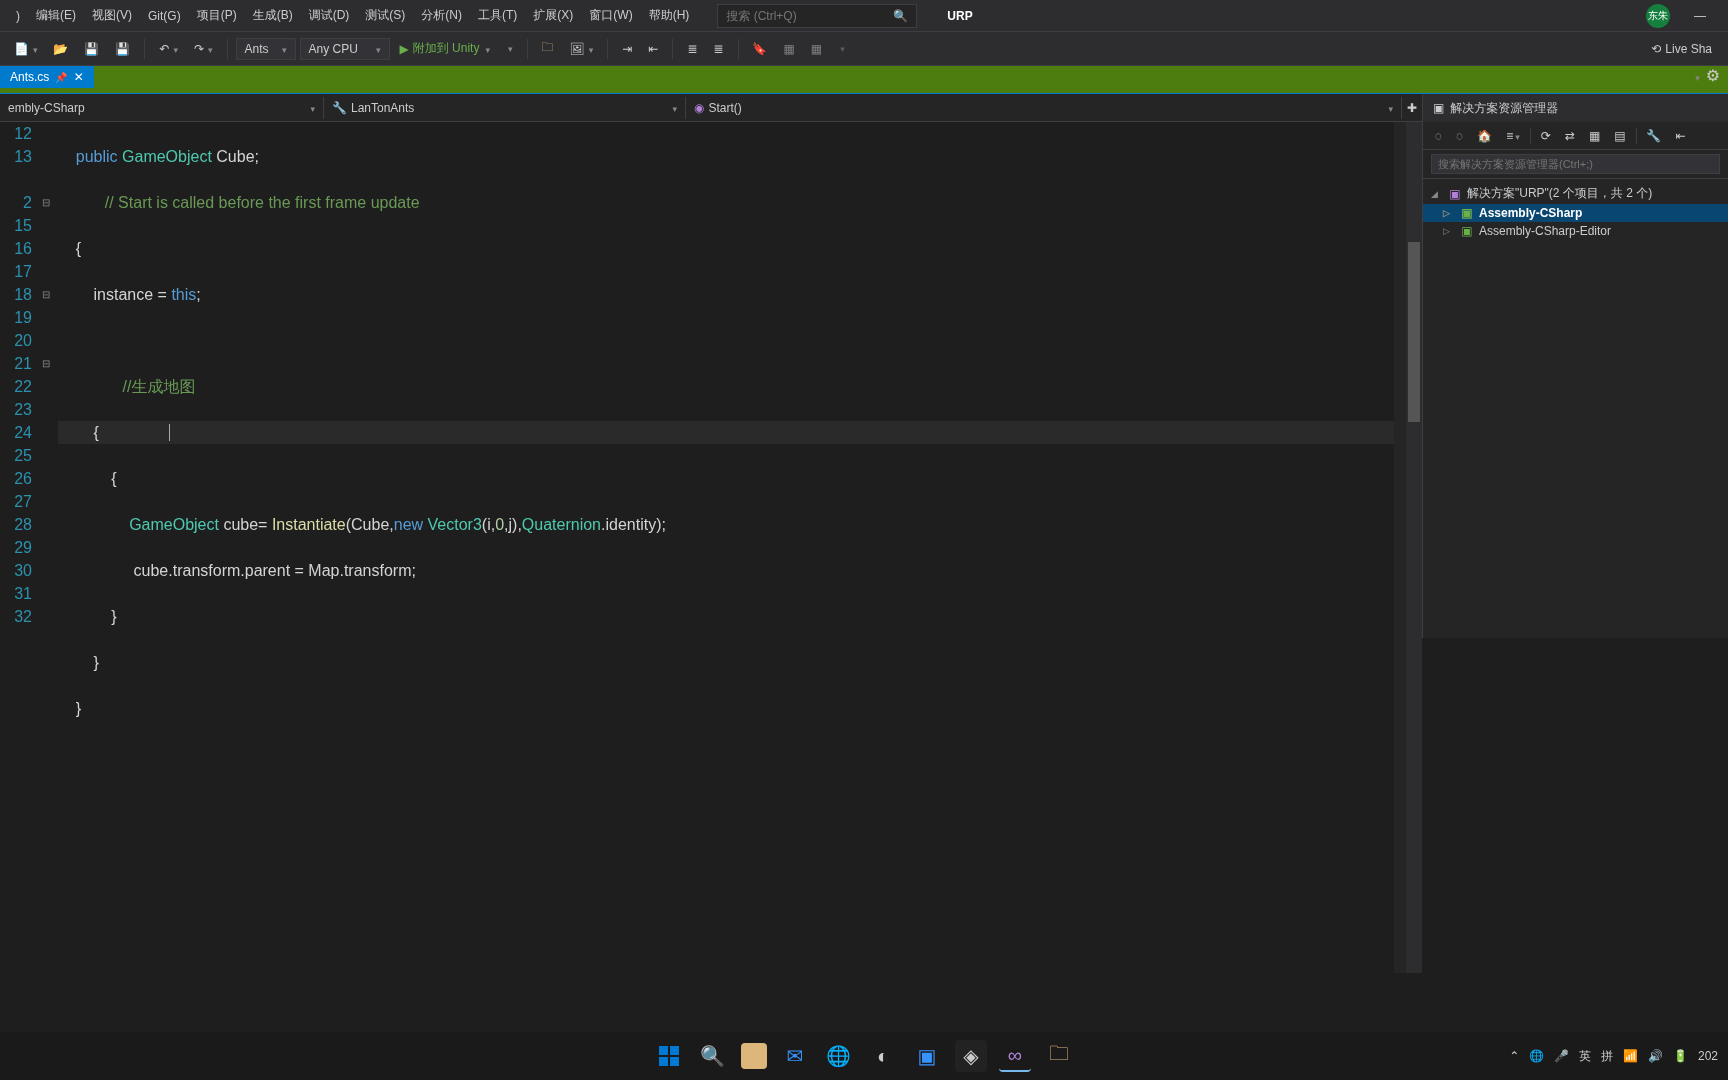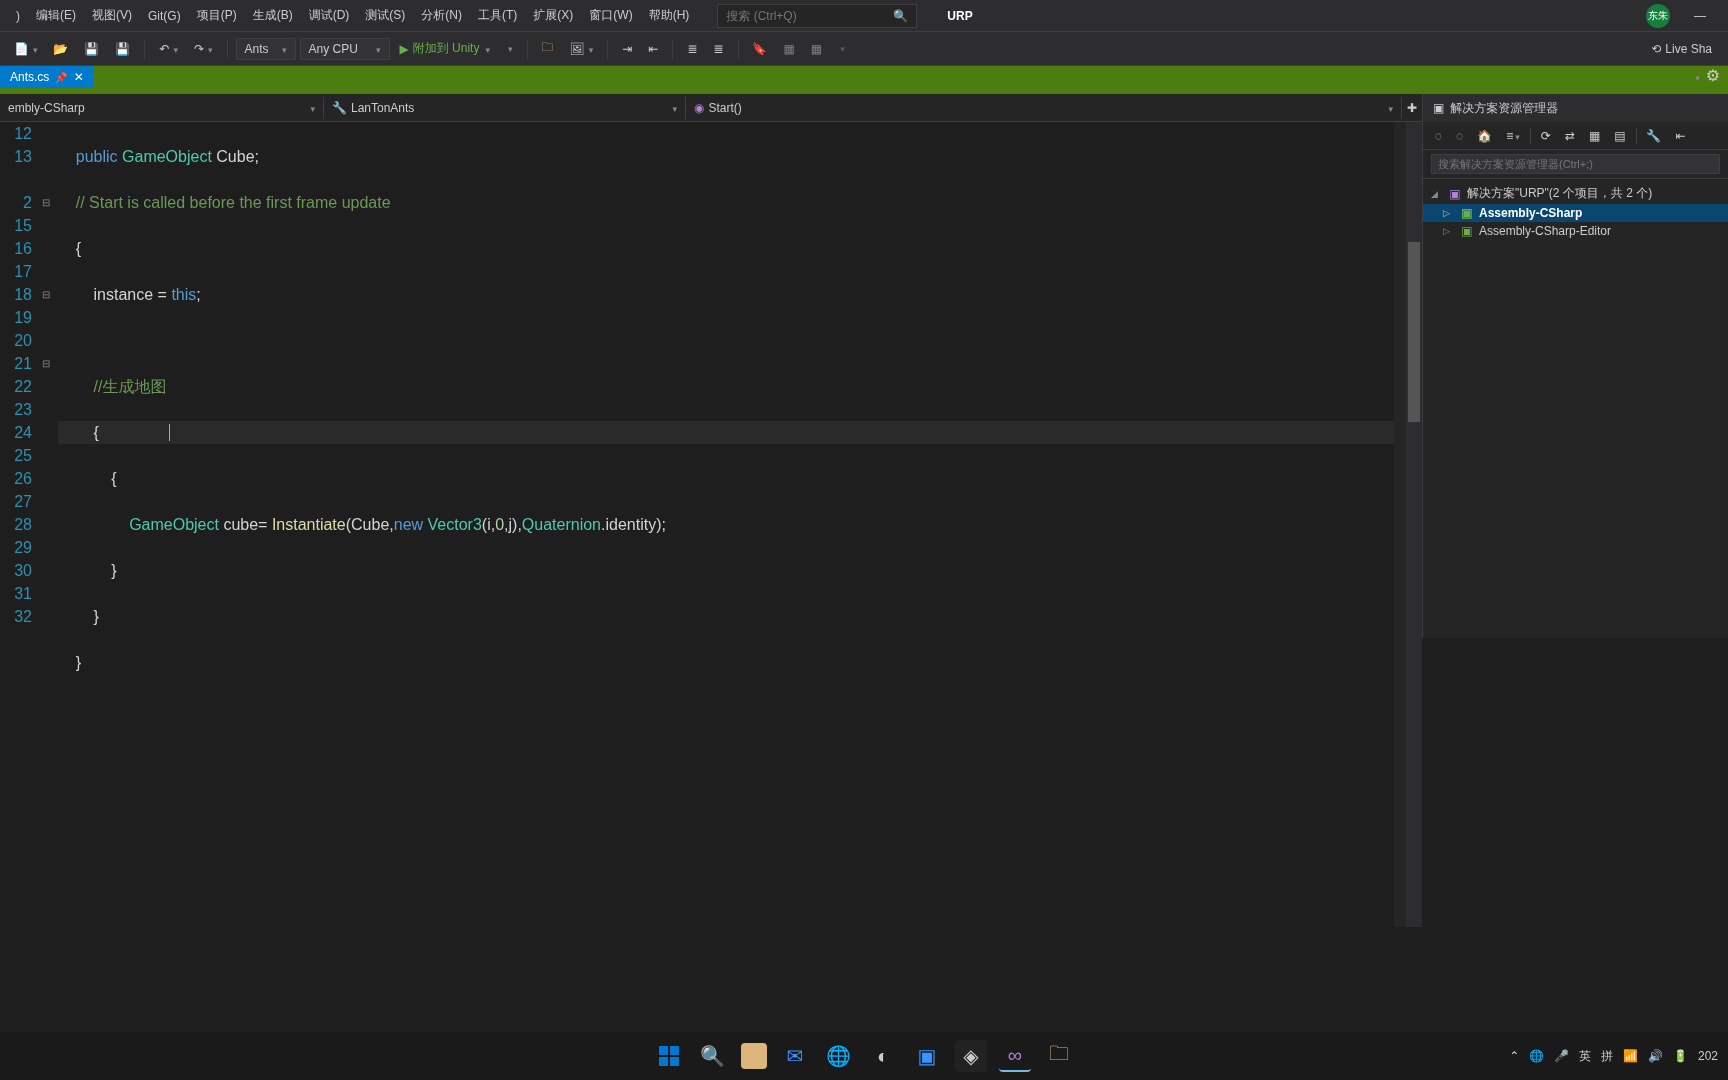--- a/index.html
+++ b/index.html
@@ -45,21 +45,21 @@
 .gutter { width: 40px; text-align: right; padding-right: 8px; color: #2b91af; user-select: none; }
 .fold-col { width: 18px; position: relative; color: #555; }
 .fold-col .fold { position: absolute; left: 2px; font-size: 10px; color: #888; }
 .code { flex: 1; white-space: pre; color: #d4d4d4; position: relative; }
 .code .line { height: 23px; }
 .code .hl-line { background: #2a2a2a; }
 
 
 .kw { color: #569cd6; }
 .type { color: #4ec9b0; }
-.cmt { color: #6a9955; }
+.cmt { color: #6a9955; margin-left: 29px; }
 .num { color: #b5cea8; }
 .fn { color: #dcdcaa; }
 .param { color: #9cdcfe; }
 
 
 .side-panel { width: 306px; background: #252526; border-left: 1px solid #3e3e42; display: flex; flex-direction: column; font-size: 12px; }
 .side-panel .sp-title { height: 28px; background: #2d2d30; padding: 6px 10px; display: flex; align-items: center; gap: 6px; }
 .side-panel .sp-toolbar { height: 28px; display: flex; align-items: center; gap: 6px; padding: 4px 8px; border-bottom: 1px solid #3e3e42; }
 .side-panel .sp-toolbar .tb-btn { padding: 2px 4px; cursor: pointer; }
 .side-panel .sp-search { padding: 4px 8px; border-bottom: 1px solid #3e3e42; }
@@ -222,20 +222,21 @@
         <div class="code">
 <div class="line">    <span class="kw">public</span> <span class="type">GameObject</span> Cube;</div>
 <div class="line">    <span class="cmt">// Start is called before the first frame update</span></div>
 <div class="line">    {</div>
 <div class="line">        instance = <span class="kw">this</span>;</div>
 <div class="line"></div>
 <div class="line">        <span class="cmt">//生成地图</span></div>
 <div class="line hl-line">        {<span style="margin-left:70px;border-left:1px solid #aaa;height:16px"></span></div>
 <div class="line">            {</div>
 <div class="line">                <span class="type">GameObject</span> cube= <span class="fn">Instantiate</span>(Cube,<span class="kw">new</span> <span class="type">Vector3</span>(i,<span class="num">0</span>,j),<span class="type">Quaternion</span>.identity);</div>
+<div class="line">                 cube.transform.parent = Map.transform;</div>
 <div class="line">            }</div>
 <div class="line">        }</div>
 <div class="line">    }</div>
 <div class="line"></div>
 <div class="line"></div>
 <div class="line"></div>
 <div class="line"></div>
 
         </div>
       </div>

